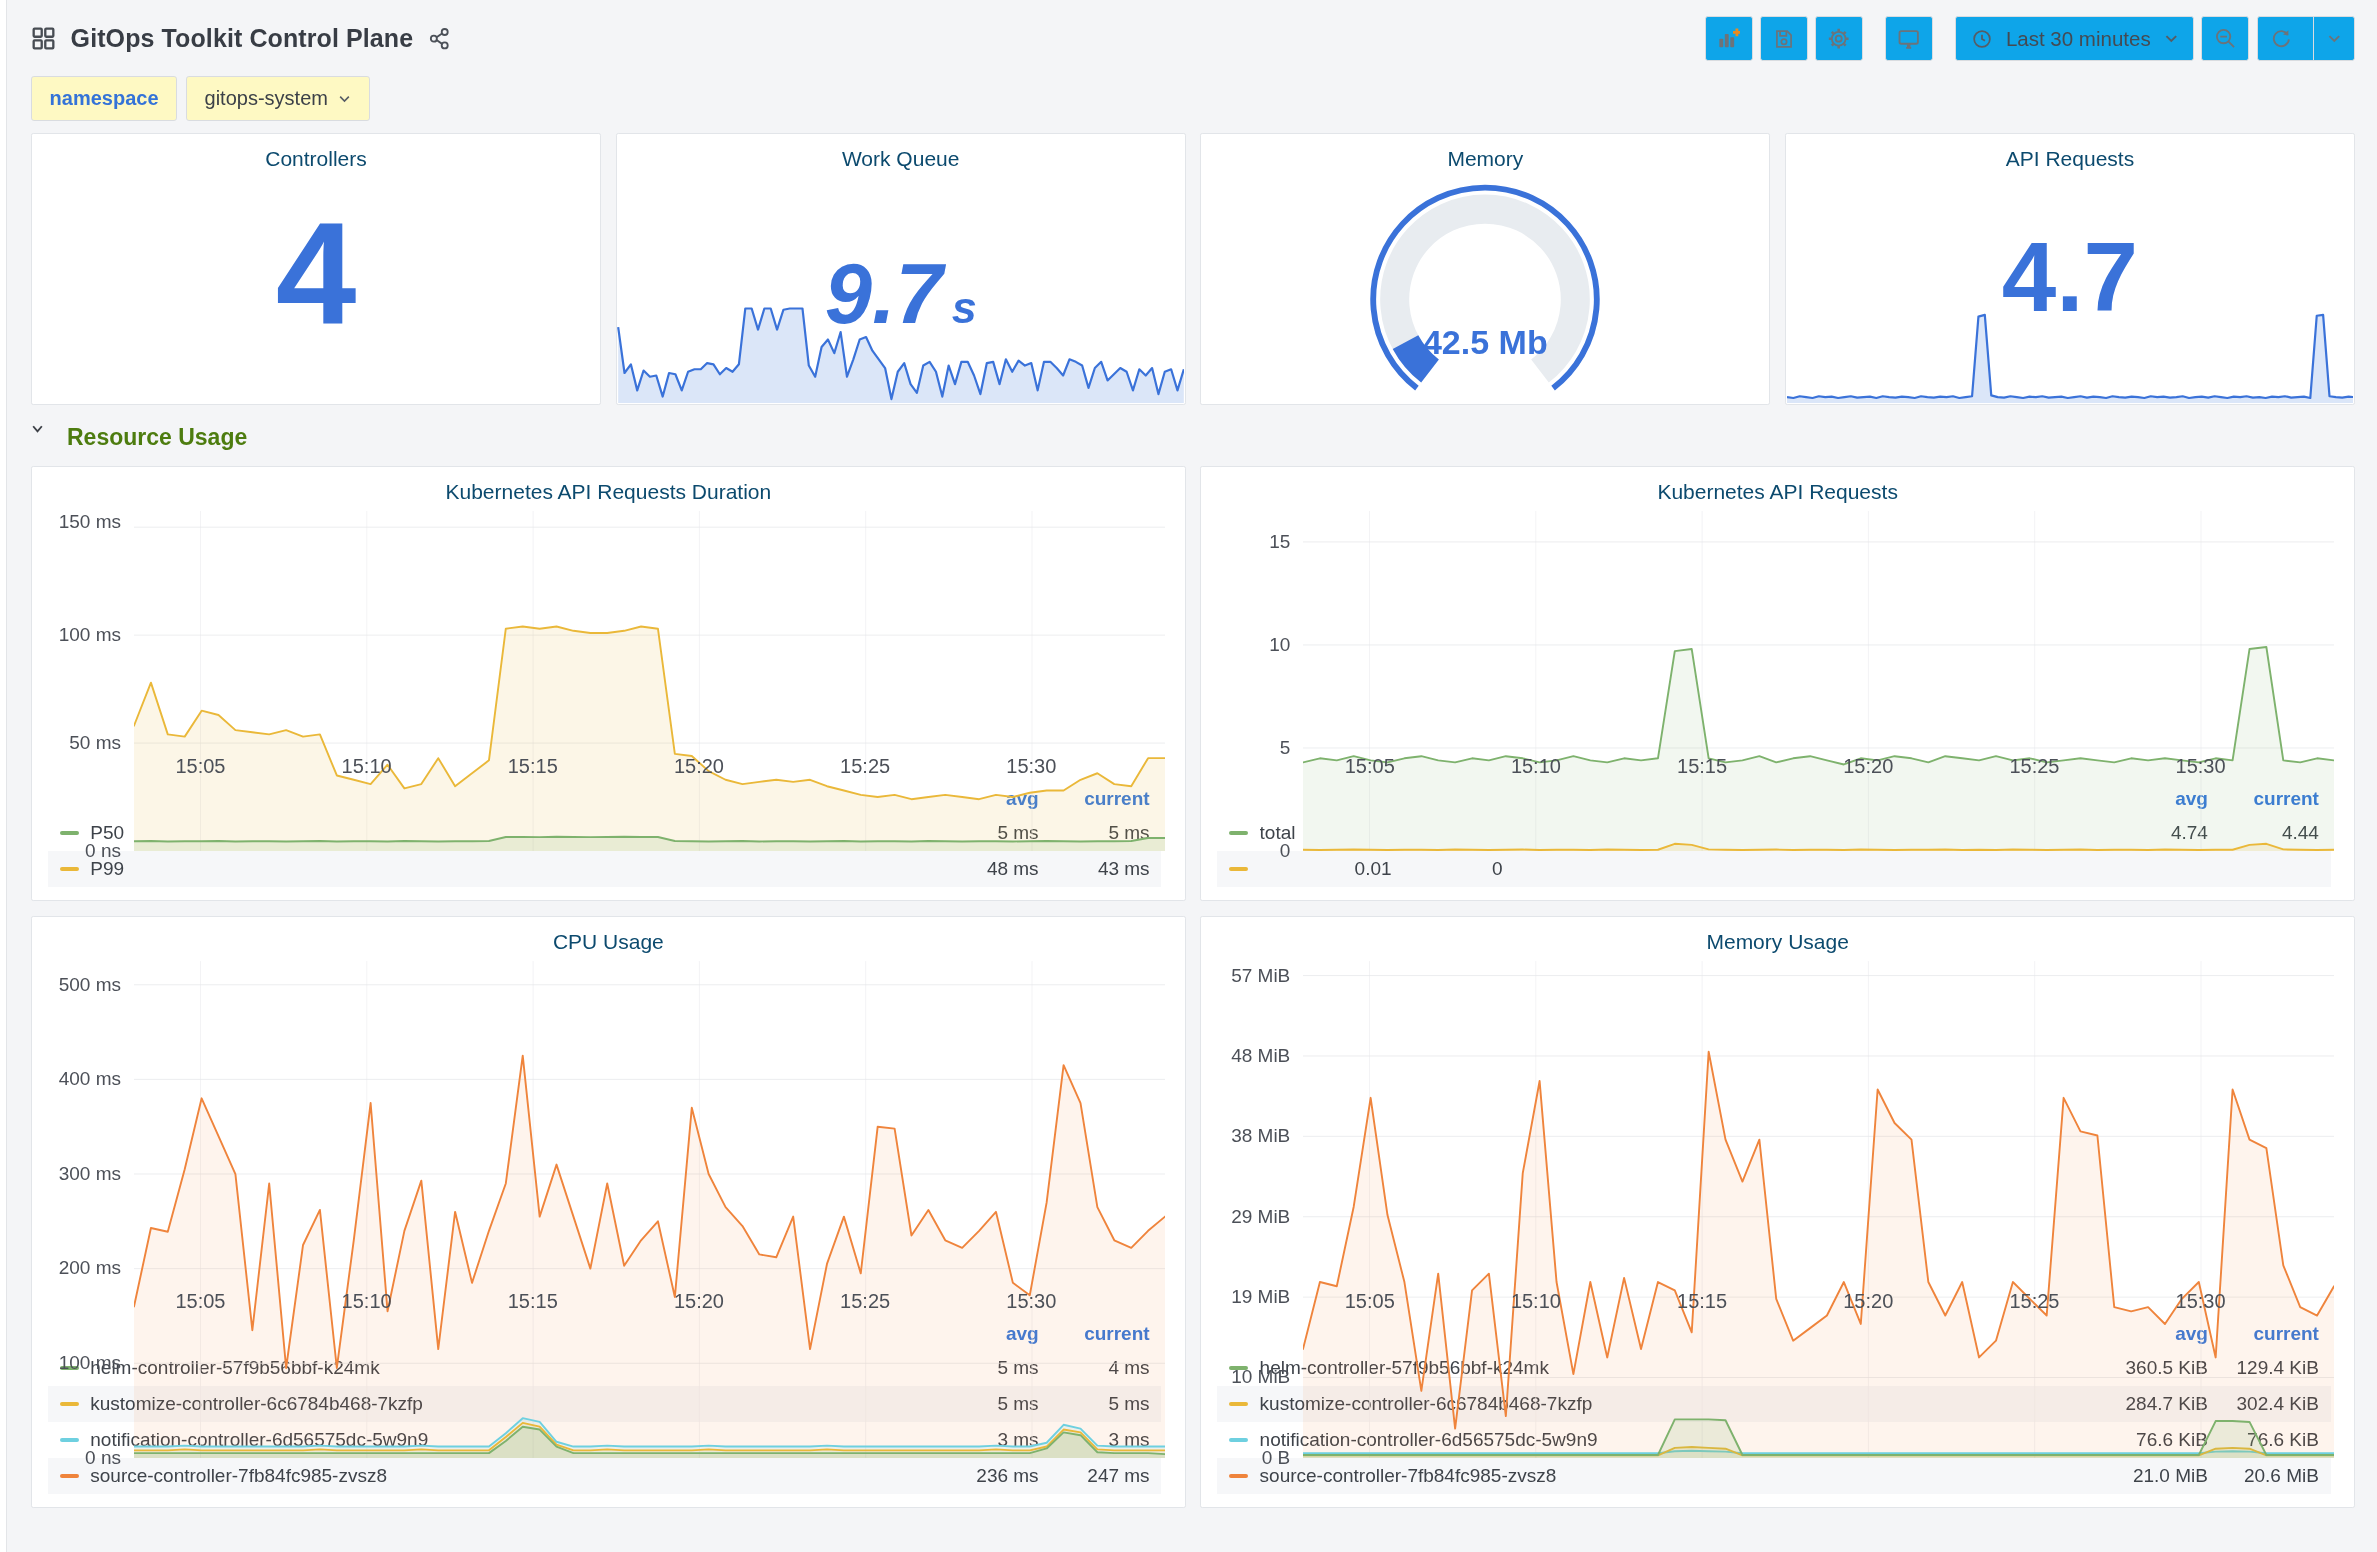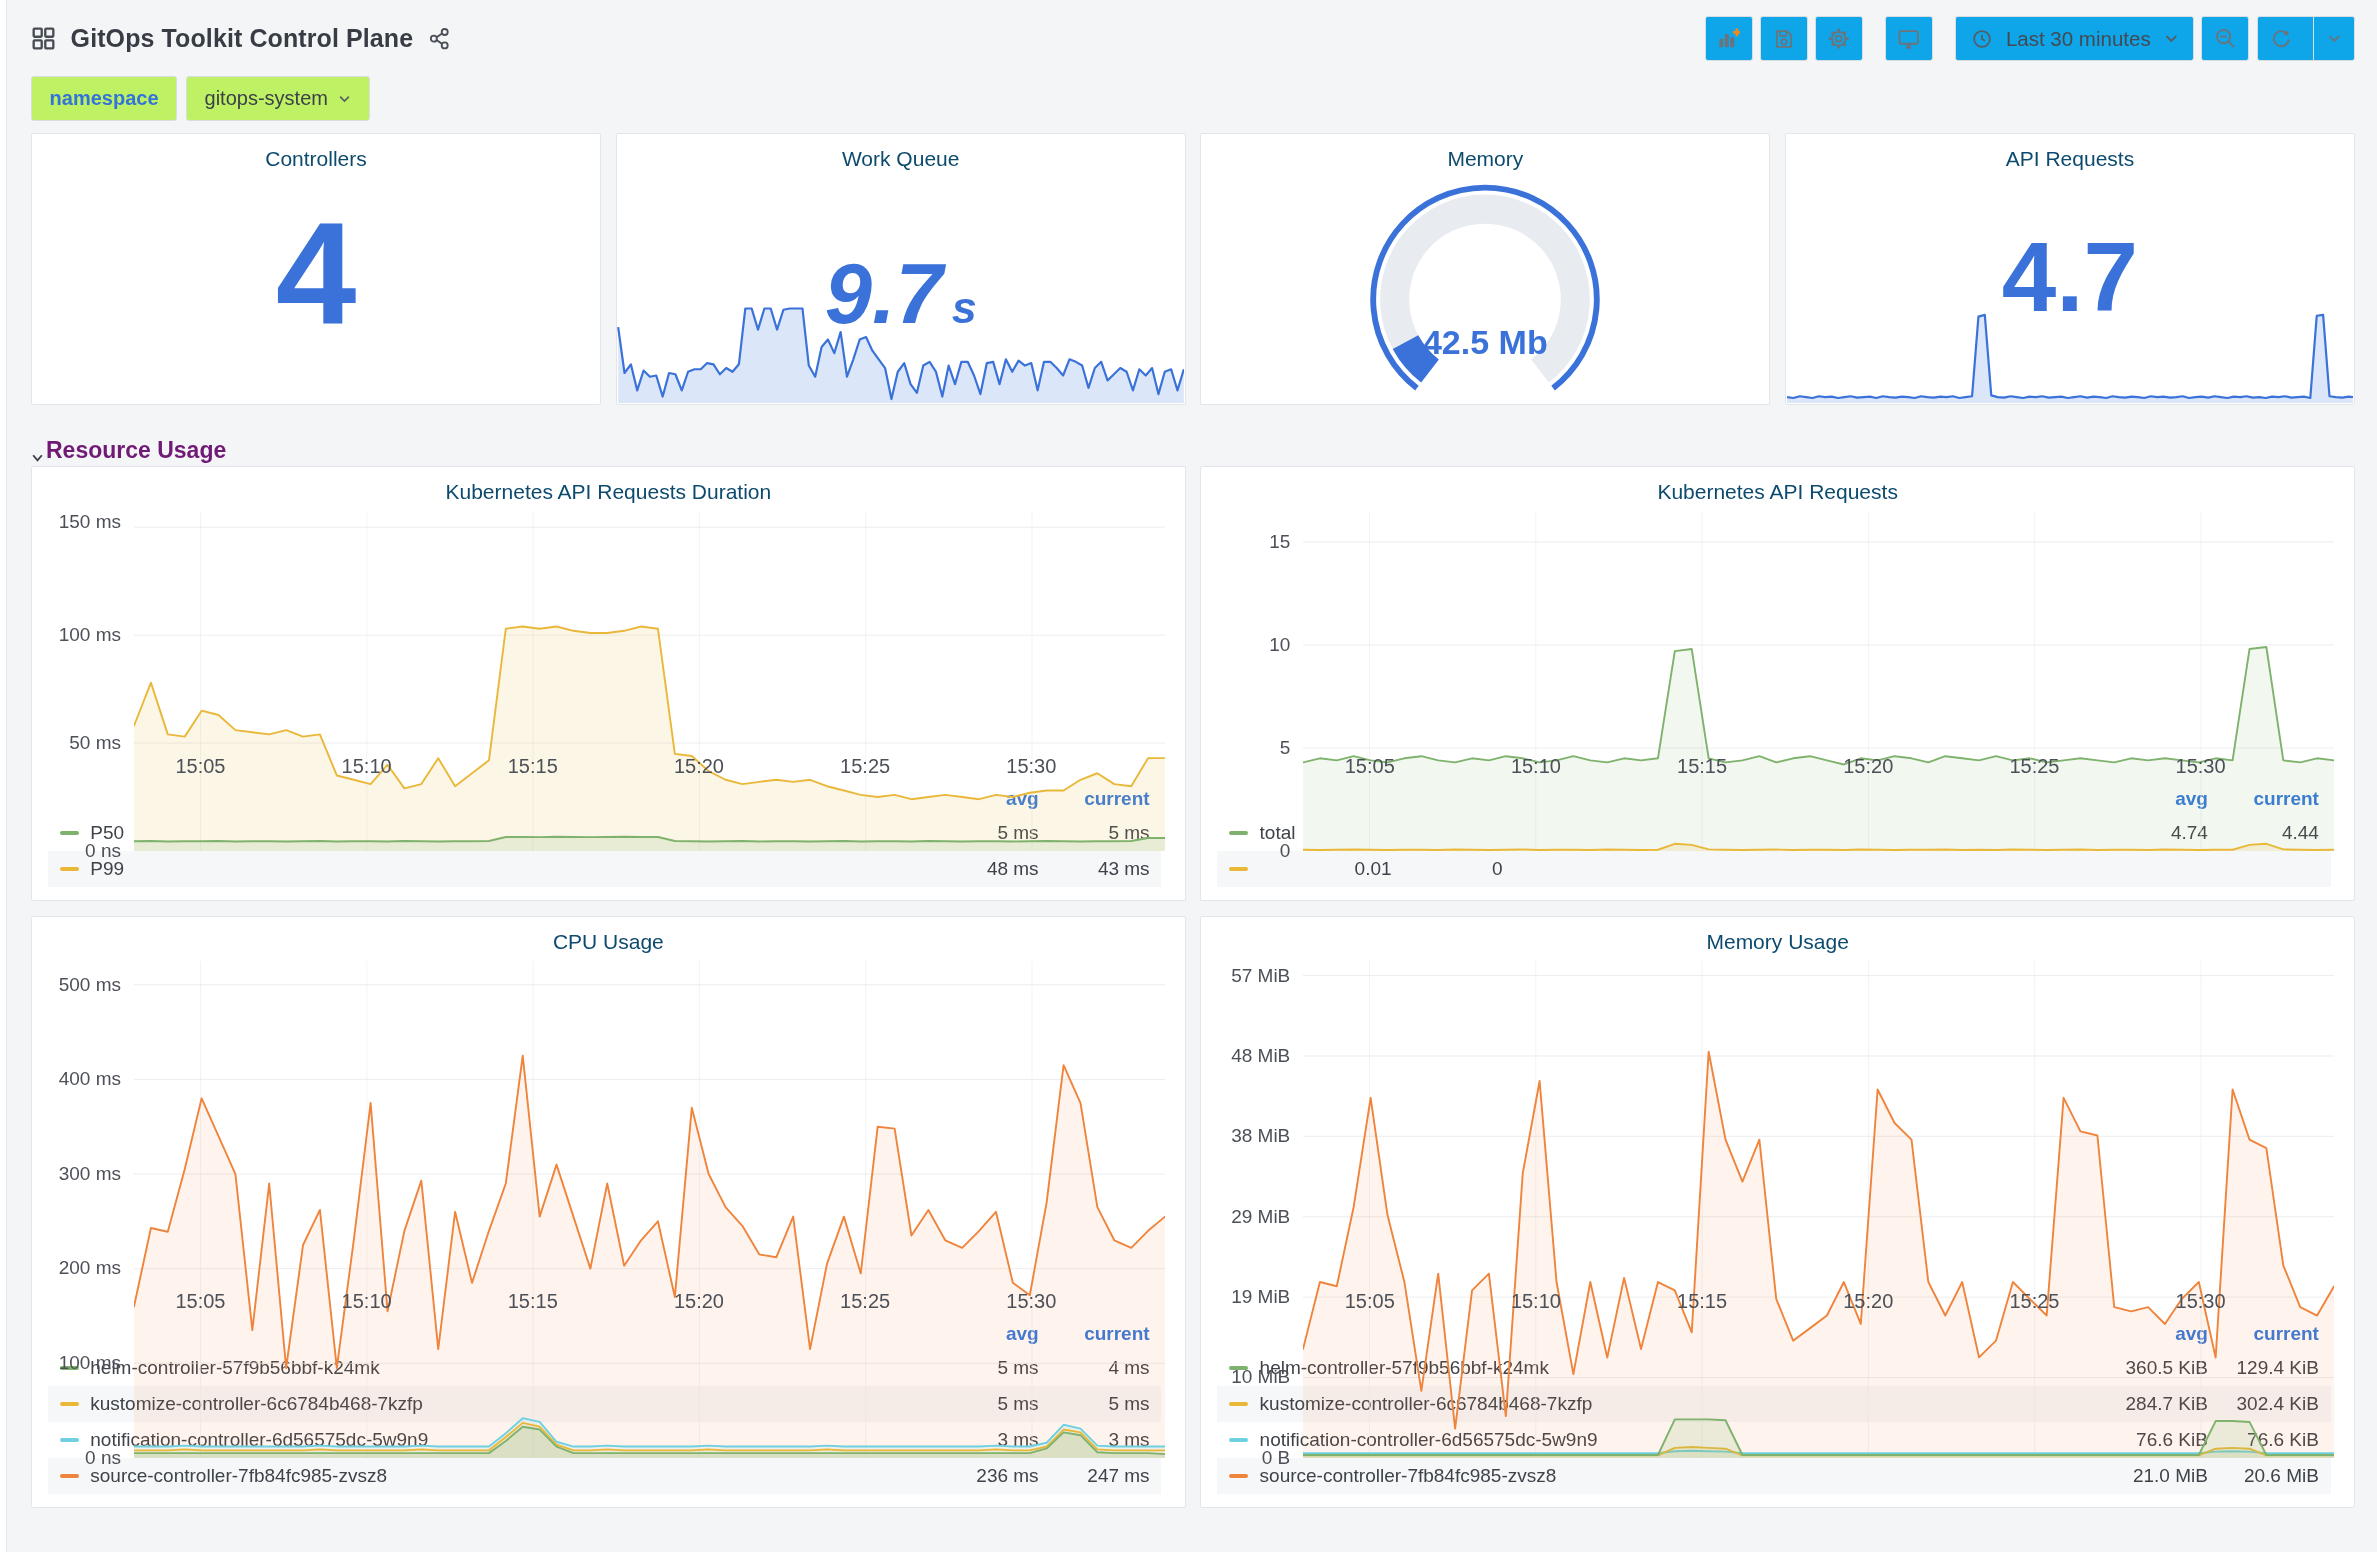--- a/index.html
+++ b/index.html
@@ -24,21 +24,21 @@
   }
   .tbtn.gap-l { margin-left:22px; }
   .timepicker { font-size:20.5px; color:#454a52; padding:0 14.6px; }
   .timepicker .lbl { margin:0 4.4px; }
   .refresh-split { padding:0; overflow:hidden; }
   .refresh-split .seg { height:45px; display:flex; align-items:center; justify-content:center; padding:0 12.5px; }
   .refresh-split .seg + .seg { border-left:0.7px solid #d9dce0; }
 
   
   .submenu { display:flex; align-items:center; padding:5.9px 22px 0 31px; gap:8.8px; }
-  .chip { height:45px; border:0.7px solid #d9dce0; background:#bef264; border-radius:2.9px; display:flex; align-items:center; padding:0 17.6px; font-size:20px; gap:10.3px; }
+  .chip { height:45px; border:0.7px solid #d9dce0; background:#fef9c3; border-radius:2.9px; display:flex; align-items:center; padding:0 17.6px; font-size:20px; gap:10.3px; }
   .chip.vlabel { color:#3473d8; font-weight:700; }
   .chip.vvalue { color:#3c4148; font-weight:500; }
 
   
   .panel { background:#fff; border:0.7px solid #e2e5e9; border-radius:2.2px; position:relative; }
   .stats { display:grid; grid-template-columns:repeat(4,1fr); gap:14.6px; margin:11.7px 22px 0 31px; height:272px; }
   .stat-title, .chart-title { text-align:center; font-size:21px; font-weight:500; color:#0c4a6e; }
   .stat-title { position:absolute; top:13px; left:0; right:0; }
   .big-blue { color:#3a72d9; font-weight:700; line-height:1; }
   .controllers-value { position:absolute; top:67px; left:0; right:0; text-align:center; font-size:145px; }
@@ -47,21 +47,21 @@
   .wq-value .unit { font-size:45px; margin-left:8.8px; }
   .api-value { position:absolute; top:94px; left:0; right:0; text-align:center; font-size:98px; }
   .spark { position:absolute; left:0.7px; right:0.7px; bottom:0.7px; overflow:hidden; }
   #wq-spark { height:127px; }
   #api-spark { height:94px; }
   .gauge-box { position:absolute; top:45px; left:0; right:0; display:flex; justify-content:center; }
   .gauge { width:308px; height:215px; position:relative; }
   .gauge-value { position:absolute; left:0; right:0; top:144px; text-align:center; font-size:34px; font-weight:700; color:#3a72d9; }
 
   
-  .section { display:flex; align-items:flex-end; gap:2px; margin:19px 22px 0 31px; height:40px; font-size:23px; font-weight:700; color:#701a75; }
+  .section { display:flex; align-items:flex-start; gap:23px; margin:19px 22px 0 31px; height:40px; font-size:23px; font-weight:700; color:#4d7c0f; }
 
   
   .grid { display:grid; grid-template-columns:1fr 1fr; gap:14.6px; margin:2.9px 22px 0 31px; }
   .grid.r1 .panel { height:435px; }
   .grid.r2 { margin-top:14.6px; }
   .grid.r2 .panel { height:592px; }
   .chart-title { padding-top:13px; height:42px; }
   .chart { position:absolute; top:44px; left:13px; right:20.5px; bottom:7.3px; display:flex; flex-direction:column; }
   .chart-area { flex:1; display:flex; min-height:0; }
   .ylabels { width:89px; position:relative; flex:none; }

